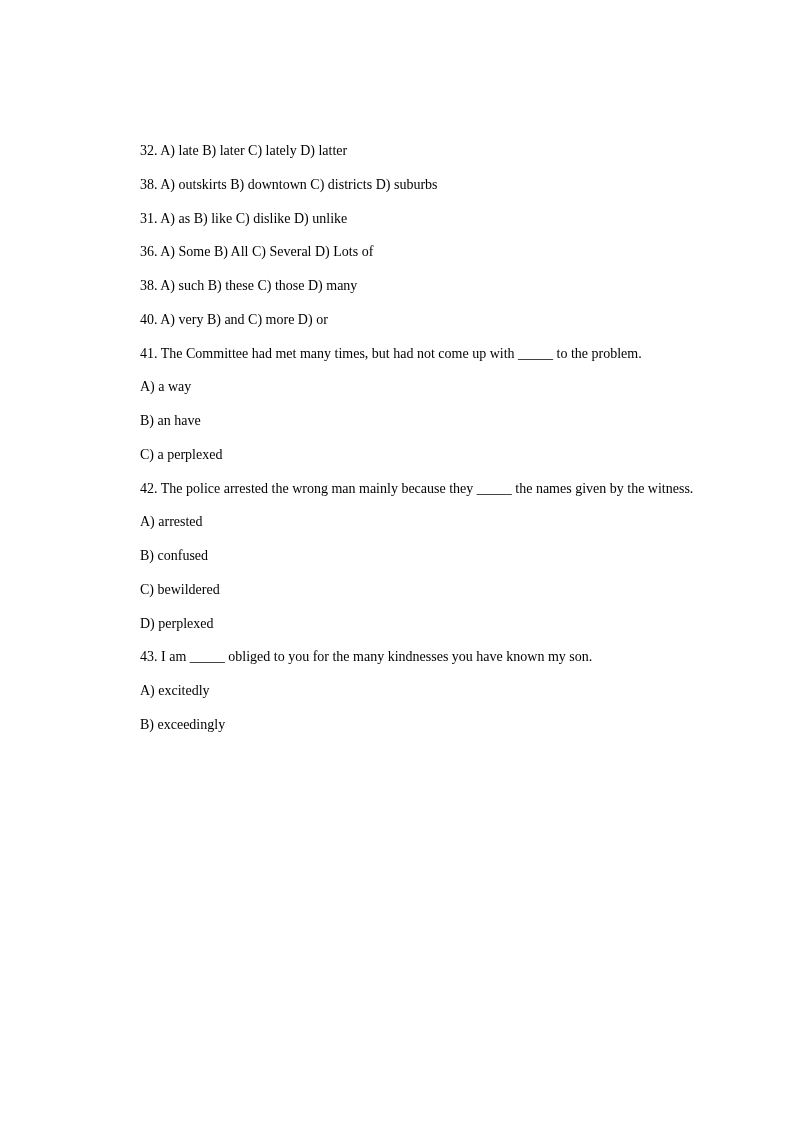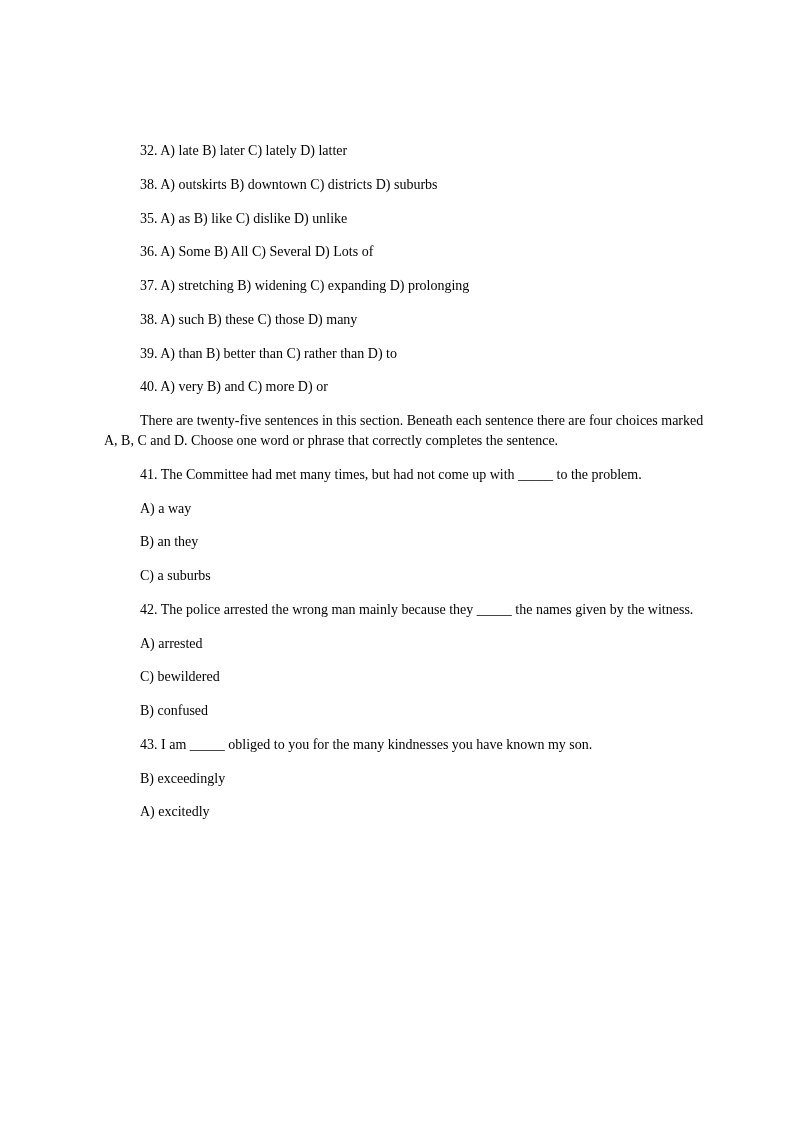--- a/index.html
+++ b/index.html
@@ -31,37 +31,35 @@
   }
 </style>
 </head>
 <body>
 
 <div class="page">
   <div class="content">
 
     <p class="para">32. A) late B) later C) lately D) latter</p>
     <p class="para">38. A) outskirts B) downtown C) districts D) suburbs</p>
-    <p class="para">35. A) as B) like C) dislike D) unlike</p>
+    <p class="para">31. A) as B) like C) dislike D) unlike</p>
     <p class="para">36. A) Some B) All C) Several D) Lots of</p>
-    <p class="para">37. A) stretching B) widening C) expanding D) prolonging</p>
     <p class="para">38. A) such B) these C) those D) many</p>
-    <p class="para">39. A) than B) better than C) rather than D) to</p>
     <p class="para">40. A) very B) and C) more D) or</p>
 
-    <p class="para">There are twenty-five sentences in this section. Beneath each sentence there are four choices marked A, B, C and D. Choose one word or phrase that correctly completes the sentence.</p>
 
     <p class="para">41. The Committee had met many times, but had not come up with _____ to the problem.</p>
     <p class="para">A) a way</p>
-    <p class="para">B) an they</p>
-    <p class="para">C) a suburbs</p>
+    <p class="para">B) an have</p>
+    <p class="para">C) a perplexed</p>
 
     <p class="para">42. The police arrested the wrong man mainly because they _____ the names given by the witness.</p>
     <p class="para">A) arrested</p>
+    <p class="para">B) confused</p>
     <p class="para">C) bewildered</p>
-    <p class="para">B) confused</p>
+    <p class="para">D) perplexed</p>
 
     <p class="para">43. I am _____ obliged to you for the many kindnesses you have known my son.</p>
+    <p class="para">A) excitedly</p>
     <p class="para">B) exceedingly</p>
-    <p class="para">A) excitedly</p>
 
   </div>
 </div>
 
 </body></html>

